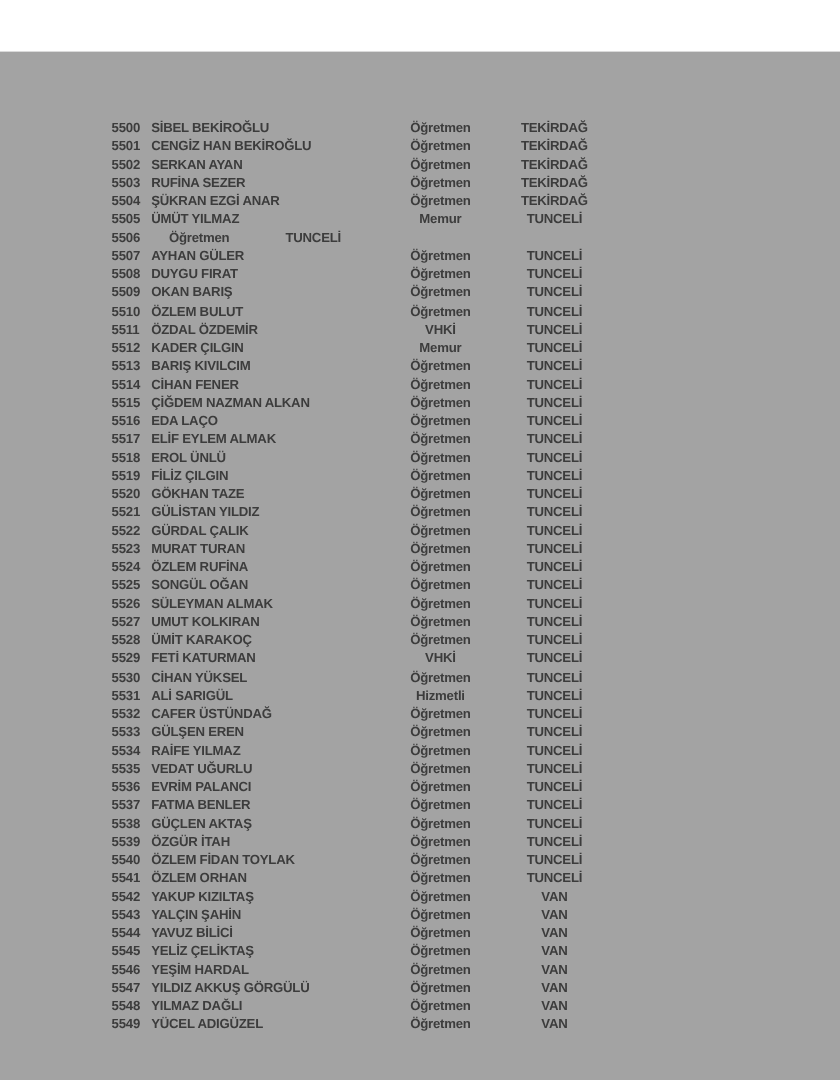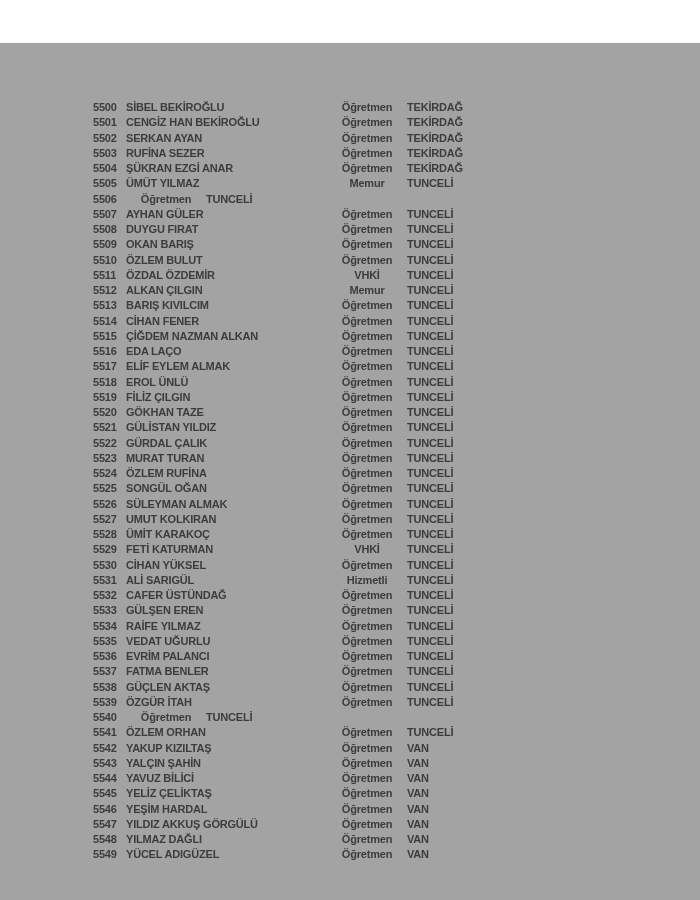--- a/index.html
+++ b/index.html
@@ -46,21 +46,21 @@
     overflow: hidden;
   }
   .cell-title {
     width: 80px;
     flex: 0 0 80px;
     text-align: center;
   }
   .cell-city {
     width: 110px;
     flex: 0 0 110px;
-    text-align: left;
+    text-align: center;
   }
   .home-indicator {
     position: absolute;
     left: 50%;
     transform: translateX(-50%);
     bottom: 1px;
     width: 195px;
     height: 7px;
     border-radius: 4px;
     background: #23324a;
@@ -137,21 +137,21 @@
         <span class="cell-city">TUNCELİ</span>
       </div>
       <div class="row">
         <span class="cell-no">5511</span>
         <span class="cell-name">ÖZDAL ÖZDEMİR</span>
         <span class="cell-title">VHKİ</span>
         <span class="cell-city">TUNCELİ</span>
       </div>
       <div class="row">
         <span class="cell-no">5512</span>
-        <span class="cell-name">ALKAN ÇILGIN</span>
+        <span class="cell-name">KADER ÇILGIN</span>
         <span class="cell-title">Memur</span>
         <span class="cell-city">TUNCELİ</span>
       </div>
       <div class="row">
         <span class="cell-no">5513</span>
         <span class="cell-name">BARIŞ KIVILCIM</span>
         <span class="cell-title">Öğretmen</span>
         <span class="cell-city">TUNCELİ</span>
       </div>
       <div class="row">
@@ -305,20 +305,21 @@
         <span class="cell-city">TUNCELİ</span>
       </div>
       <div class="row">
         <span class="cell-no">5539</span>
         <span class="cell-name">ÖZGÜR İTAH</span>
         <span class="cell-title">Öğretmen</span>
         <span class="cell-city">TUNCELİ</span>
       </div>
       <div class="row">
         <span class="cell-no">5540</span>
+        <span class="cell-name">ÖZLEM FİDAN TOYLAK</span>
         <span class="cell-title">Öğretmen</span>
         <span class="cell-city">TUNCELİ</span>
       </div>
       <div class="row">
         <span class="cell-no">5541</span>
         <span class="cell-name">ÖZLEM ORHAN</span>
         <span class="cell-title">Öğretmen</span>
         <span class="cell-city">TUNCELİ</span>
       </div>
       <div class="row">

